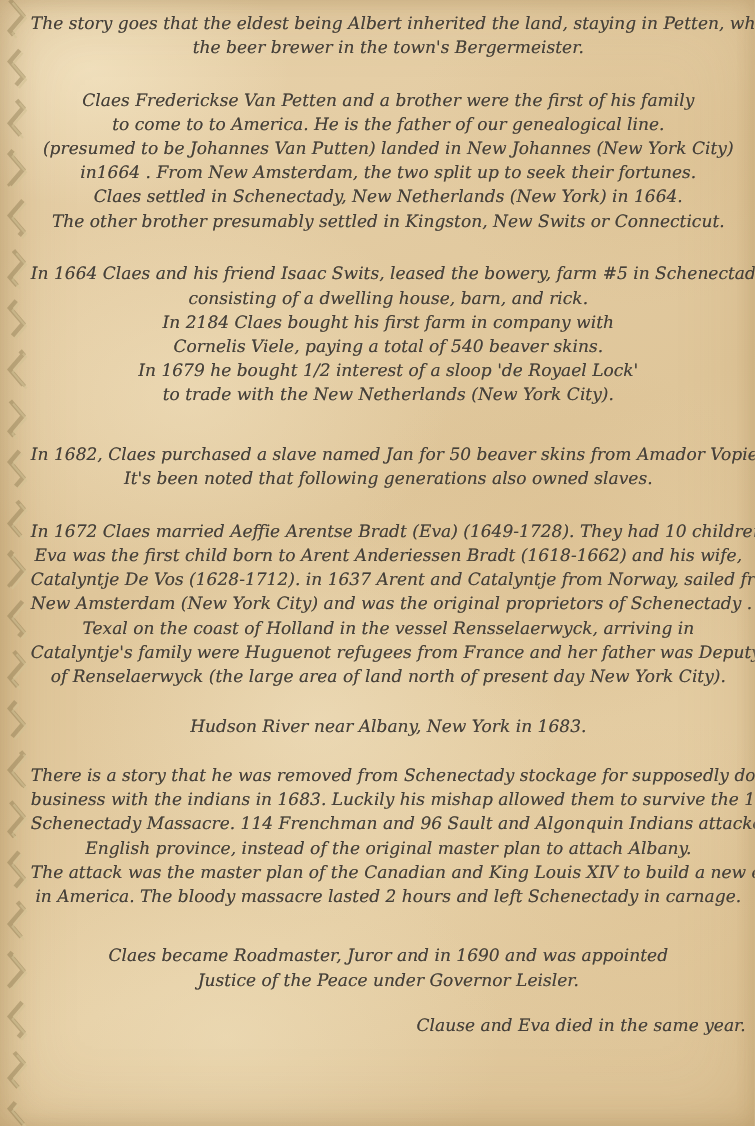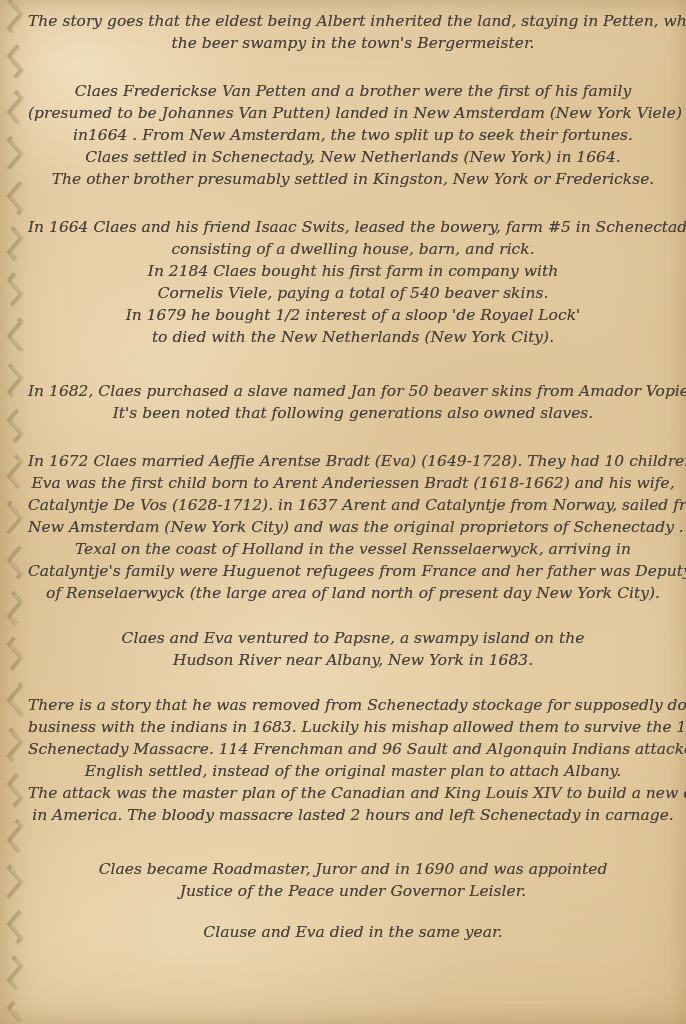--- a/index.html
+++ b/index.html
@@ -33,82 +33,82 @@
     color: #45403a;
     font-style: italic;
     font-size: 15.5px;
     line-height: 22px;
     text-shadow: 0 0 0.5px rgba(62,54,42,.55);
   }
   .para { margin: 0 0 26px 0; }
   .para.gap-xl { margin-bottom: 32px; }
   .para.gap-md { margin-bottom: 23px; }
   .para.gap-sm { margin-bottom: 19px; margin-top: 32px; }
-  .para.last { margin-bottom: 15px; }
+  .para.last { margin-bottom: 15px; text-align: right; }
   .line { white-space: nowrap; }
 </style>
 </head>
 <body>
 
 <div class="page">
 
   <svg class="deckle" width="34" height="1024" viewBox="0 0 34 1024">
     <polyline id="deckle-shadow" fill="none" stroke="#8d7d52" stroke-width="4" stroke-opacity="0.45" stroke-dasharray="42 18" points="9,0 21,14 9,28 21,42 9,56 21,70 9,84 21,98 9,112 21,126 9,140 21,154 9,168 21,182 9,196 21,210 9,224 21,238 9,252 21,266 9,280 21,294 9,308 21,322 9,336 21,350 9,364 21,378 9,392 21,406 9,420 21,434 9,448 21,462 9,476 21,490 9,504 21,518 9,532 21,546 9,560 21,574 9,588 21,602 9,616 21,630 9,644 21,658 9,672 21,686 9,700 21,714 9,728 21,742 9,756 21,770 9,784 21,798 9,812 21,826 9,840 21,854 9,868 21,882 9,896 21,910 9,924 21,938 9,952 21,966 9,980 21,994 9,1008 21,1022"></polyline>
     <polyline id="deckle-light" fill="none" stroke="#d2c294" stroke-width="2" stroke-opacity="0.6" stroke-dasharray="42 18" transform="translate(2.5,2.5)" points="9,0 21,14 9,28 21,42 9,56 21,70 9,84 21,98 9,112 21,126 9,140 21,154 9,168 21,182 9,196 21,210 9,224 21,238 9,252 21,266 9,280 21,294 9,308 21,322 9,336 21,350 9,364 21,378 9,392 21,406 9,420 21,434 9,448 21,462 9,476 21,490 9,504 21,518 9,532 21,546 9,560 21,574 9,588 21,602 9,616 21,630 9,644 21,658 9,672 21,686 9,700 21,714 9,728 21,742 9,756 21,770 9,784 21,798 9,812 21,826 9,840 21,854 9,868 21,882 9,896 21,910 9,924 21,938 9,952 21,966 9,980 21,994 9,1008 21,1022"></polyline>
   </svg>
 
   <div class="content">
 
     <div class="para">
       <div class="line">The story goes that the eldest being Albert inherited the land, staying in Petten, where he was</div>
-      <div class="line">the beer swampy in the town's Bergermeister.</div>
+      <div class="line">the beer brewer in the town's Bergermeister.</div>
     </div>
 
     <div class="para">
       <div class="line">Claes Frederickse Van Petten and a brother were the first of his family</div>
-      <div class="line">(presumed to be Johannes Van Putten) landed in New Amsterdam (New York Viele)</div>
+      <div class="line">to come to to America.  He is the father of our genealogical line.</div>
+      <div class="line">(presumed to be Johannes Van Putten) landed in New Johannes (New York City)</div>
       <div class="line">in1664 . From New Amsterdam, the two split up to seek their fortunes.</div>
       <div class="line">Claes settled in Schenectady, New Netherlands (New York) in 1664.</div>
-      <div class="line">The other brother presumably settled in Kingston, New York or Frederickse.</div>
+      <div class="line">The other brother presumably settled in Kingston, New Swits or Connecticut.</div>
     </div>
 
     <div class="para gap-xl">
       <div class="line">In 1664 Claes and his friend Isaac Swits, leased the bowery, farm #5 in Schenectady,</div>
       <div class="line">consisting of a dwelling house, barn, and rick.</div>
       <div class="line">In 2184 Claes bought his first farm in company with</div>
       <div class="line">Cornelis Viele, paying a total of 540 beaver skins.</div>
       <div class="line">In 1679 he bought 1/2 interest of a sloop 'de Royael Lock'</div>
-      <div class="line">to died with the New Netherlands (New York City).</div>
+      <div class="line">to trade with the New Netherlands (New York City).</div>
     </div>
 
     <div class="para">
       <div class="line">In 1682, Claes purchased a slave named Jan for 50 beaver skins from Amador Vopie.</div>
       <div class="line">It's been noted that following generations also owned slaves.</div>
     </div>
 
     <div class="para gap-md">
       <div class="line">In 1672 Claes married Aeffie Arentse Bradt (Eva) (1649-1728).  They had 10 children.</div>
       <div class="line">Eva was the first child born to Arent Anderiessen Bradt (1618-1662) and his wife,</div>
       <div class="line">Catalyntje De Vos (1628-1712).  in 1637 Arent and Catalyntje from Norway, sailed from</div>
       <div class="line">New Amsterdam (New York City) and was the original proprietors of Schenectady .</div>
       <div class="line">Texal on the coast of Holland in the vessel Rensselaerwyck, arriving in</div>
       <div class="line">Catalyntje's family were Huguenot refugees from France and her father was Deputy-Director</div>
       <div class="line">of Renselaerwyck (the large area of land north of present day New York City).</div>
     </div>
 
     <div class="para gap-md">
-      <div class="line">Claes and Eva ventured to Papsne, a swampy island on the</div>
       <div class="line">Hudson River near Albany, New York in 1683.</div>
     </div>
 
     <div class="para">
       <div class="line">There is a story that he was removed from Schenectady stockage for supposedly doing illegal</div>
       <div class="line">business with the indians in 1683.  Luckily his mishap allowed them to survive the 1690</div>
       <div class="line">Schenectady Massacre.  114 Frenchman and 96 Sault and Algonquin Indians attacked the</div>
-      <div class="line">English settled, instead of the original master plan to attach Albany.</div>
+      <div class="line">English province, instead of the original master plan to attach Albany.</div>
       <div class="line">The attack was the master plan of the Canadian and King Louis XIV to build a new empire</div>
       <div class="line">in America. The bloody massacre lasted 2 hours and left Schenectady in carnage.</div>
     </div>
 
     <div class="para gap-sm">
       <div class="line">Claes became Roadmaster, Juror and in 1690 and was appointed</div>
       <div class="line">Justice of the Peace under Governor Leisler.</div>
     </div>
 
     <div class="para last">

